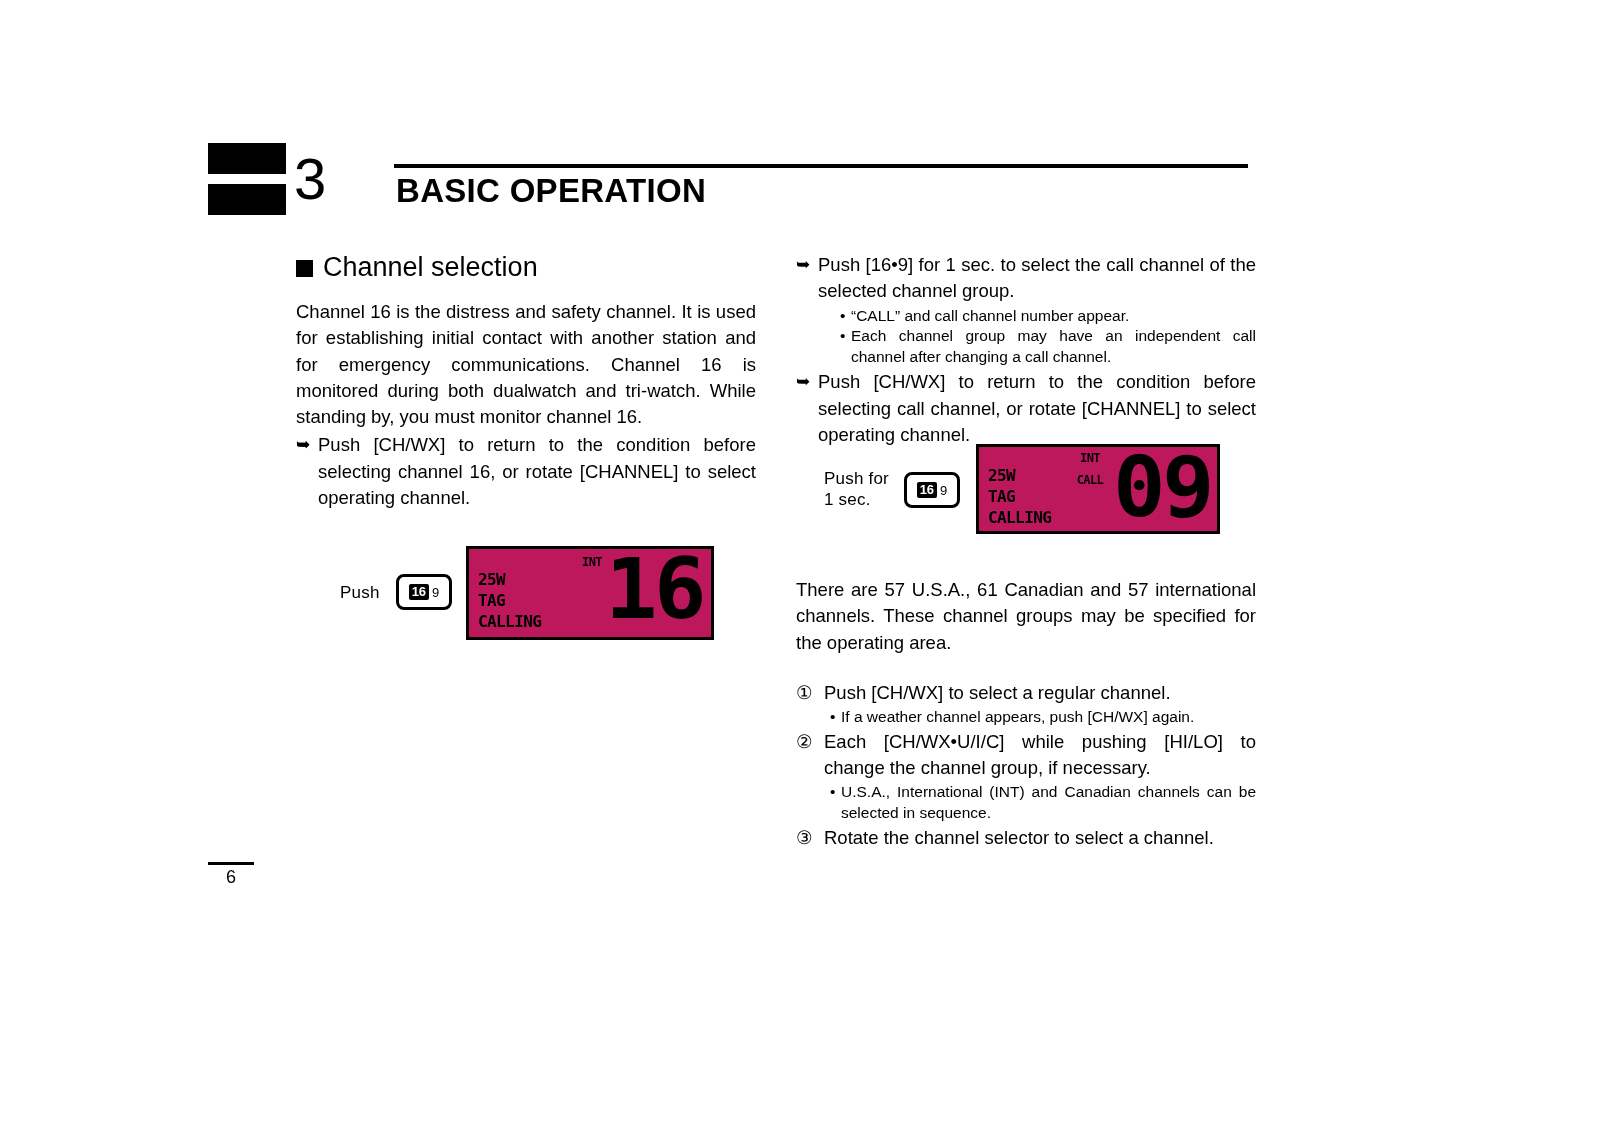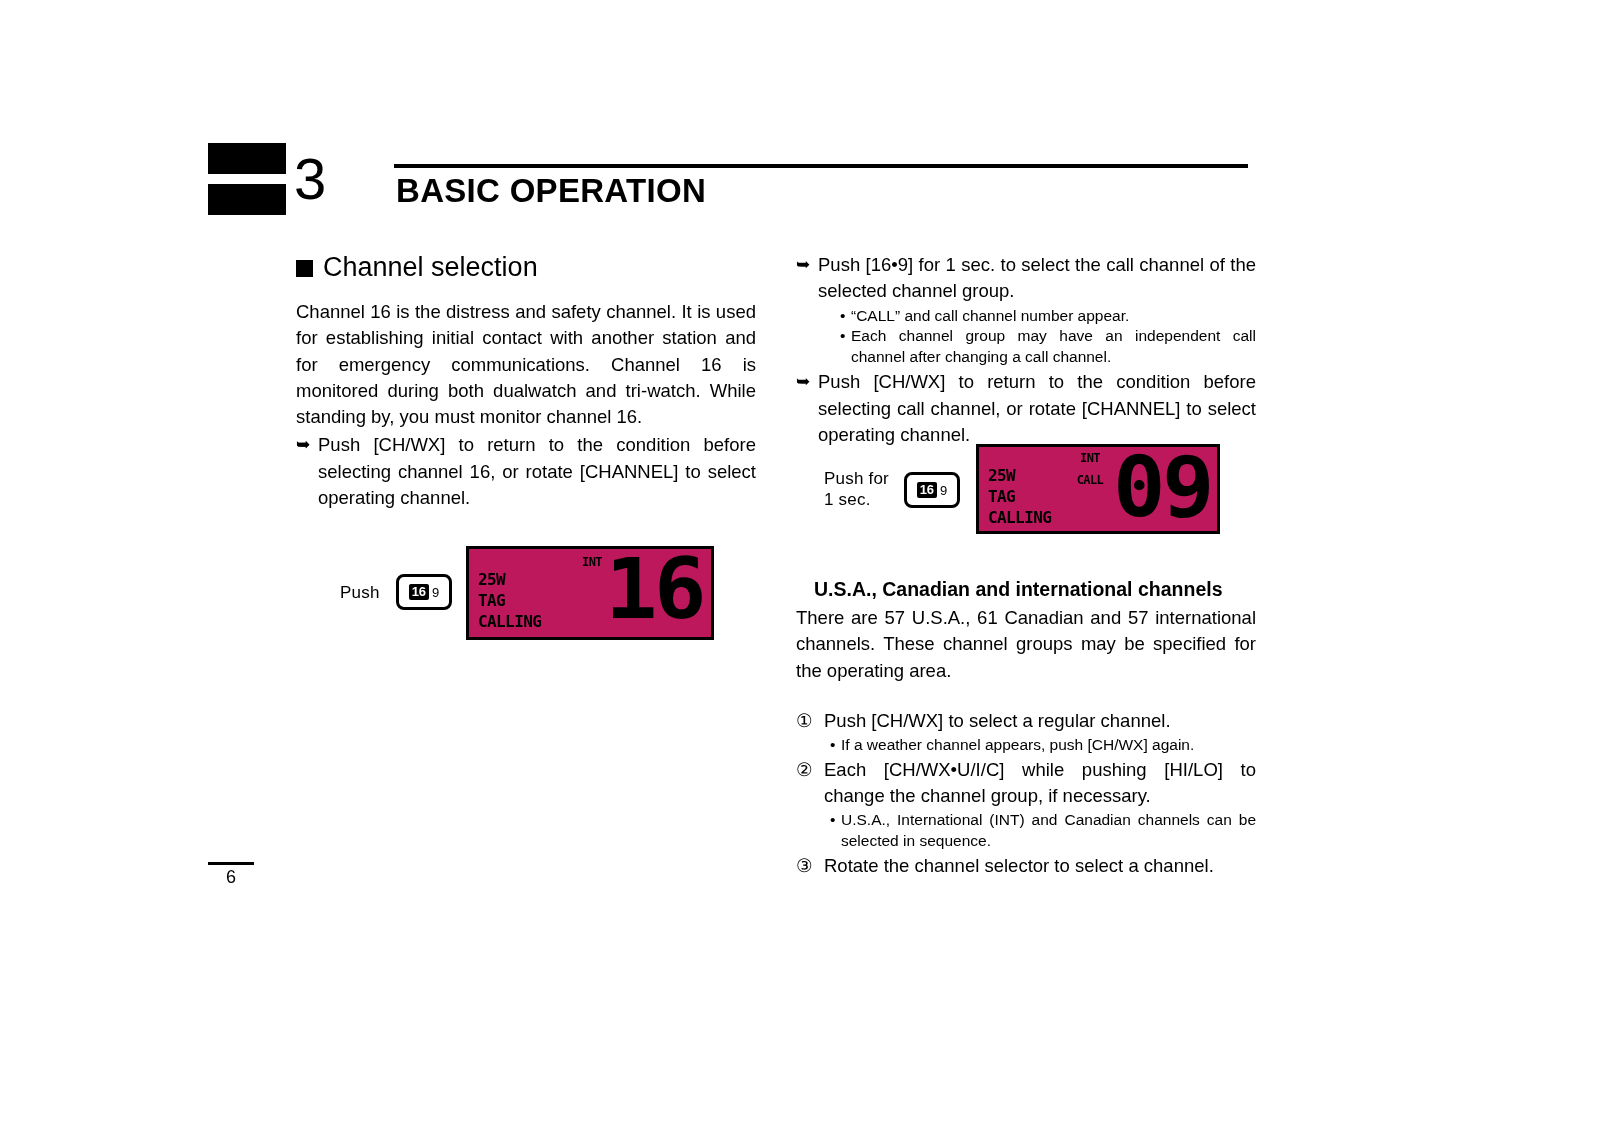--- a/index.html
+++ b/index.html
@@ -374,21 +374,20 @@
         </ul>
       </li>
       <li style="margin-top:2px;">
         <span class="arrow-glyph">➥</span>
         <span>Push [CH/WX] to return to the condition before selecting call channel, or rotate [CHANNEL] to select operating channel.</span>
       </li>
     </ul>
 
     <div style="height:128px"></div>
 
-    <h3 class="sub-heading wrap">U.S.A., Canadian and international channels</h3>
 
     <p class="body">There are 57 U.S.A., 61 Canadian and 57 international channels. These channel groups may be specified for the operating area.</p>
 
     <div class="gap-md"></div>
 
     <ol class="circ-list">
       <li class="ragged">
         <span class="circ-num">①</span>
         <span>Push [CH/WX] to select a regular channel.</span>
         <ul class="dot-list" style="padding-left:6px;">

